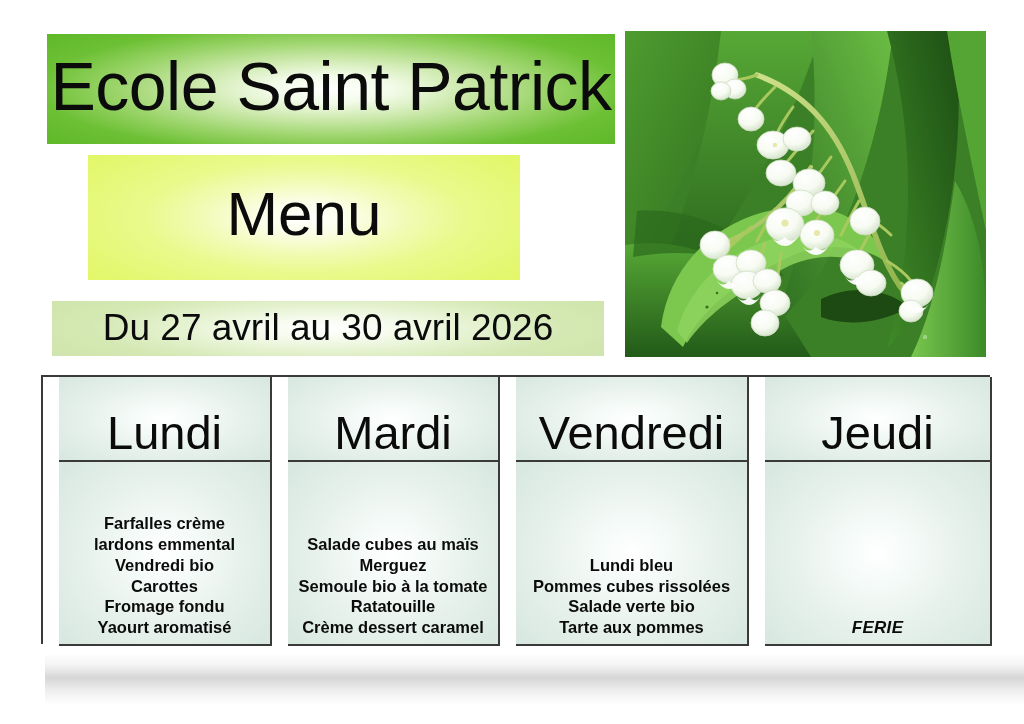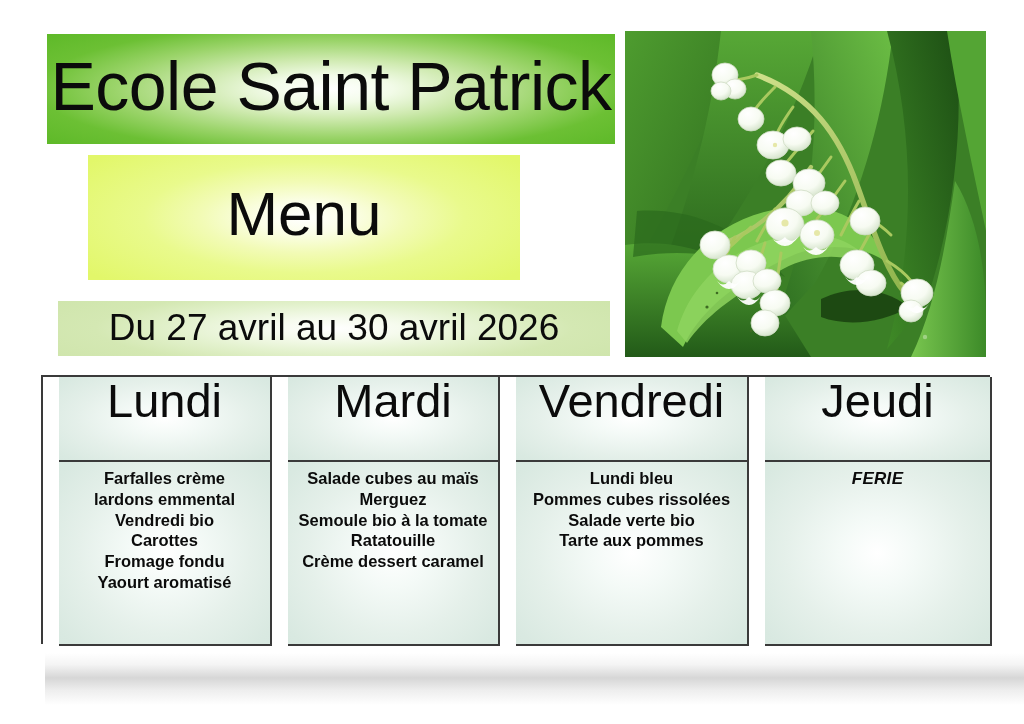--- a/index.html
+++ b/index.html
@@ -68,21 +68,21 @@
     font-size: 62px;
     line-height: 1;
     color: #0b0b0b;
     white-space: nowrap;
     padding-bottom: 8px;
   }
 
   
   #date-banner {
     position: absolute;
-    left: 58px;
+    left: 52px;
     top: 301px;
     width: 552px;
     height: 55px;
     background:
       radial-gradient(ellipse 60% 92% at 50% 50%,
         #ffffff 0%,
         #f6fbee 20%,
         #e4f2cf 46%,
         #d4e8b3 72%,
         #cfe5ac 100%);
@@ -130,21 +130,21 @@
     border-bottom: 2px solid #3a3a3a;
     box-sizing: border-box;
     background:
       radial-gradient(ellipse 78% 86% at 50% 50%,
         #ffffff 0%,
         #f4faf7 22%,
         #e5f0ea 52%,
         #d9e9e1 80%,
         #d5e7df 100%);
     display: flex;
-    align-items: flex-start;
+    align-items: flex-end;
     justify-content: center;
     overflow: hidden;
     text-align: center;
     margin-left: 16px;
   }
   .head-cell .txt {
     font-size: 47px;
     line-height: 1;
     color: #0b0b0b;
     white-space: nowrap;

